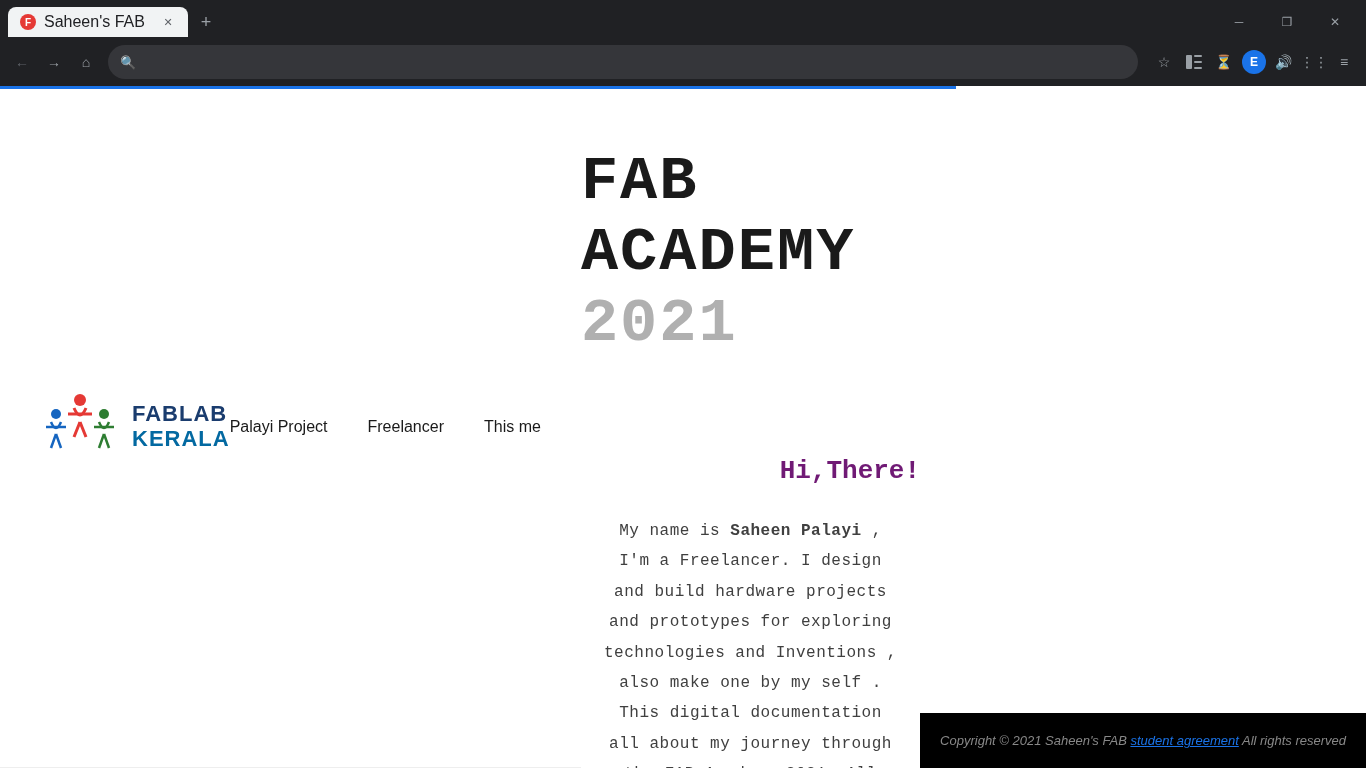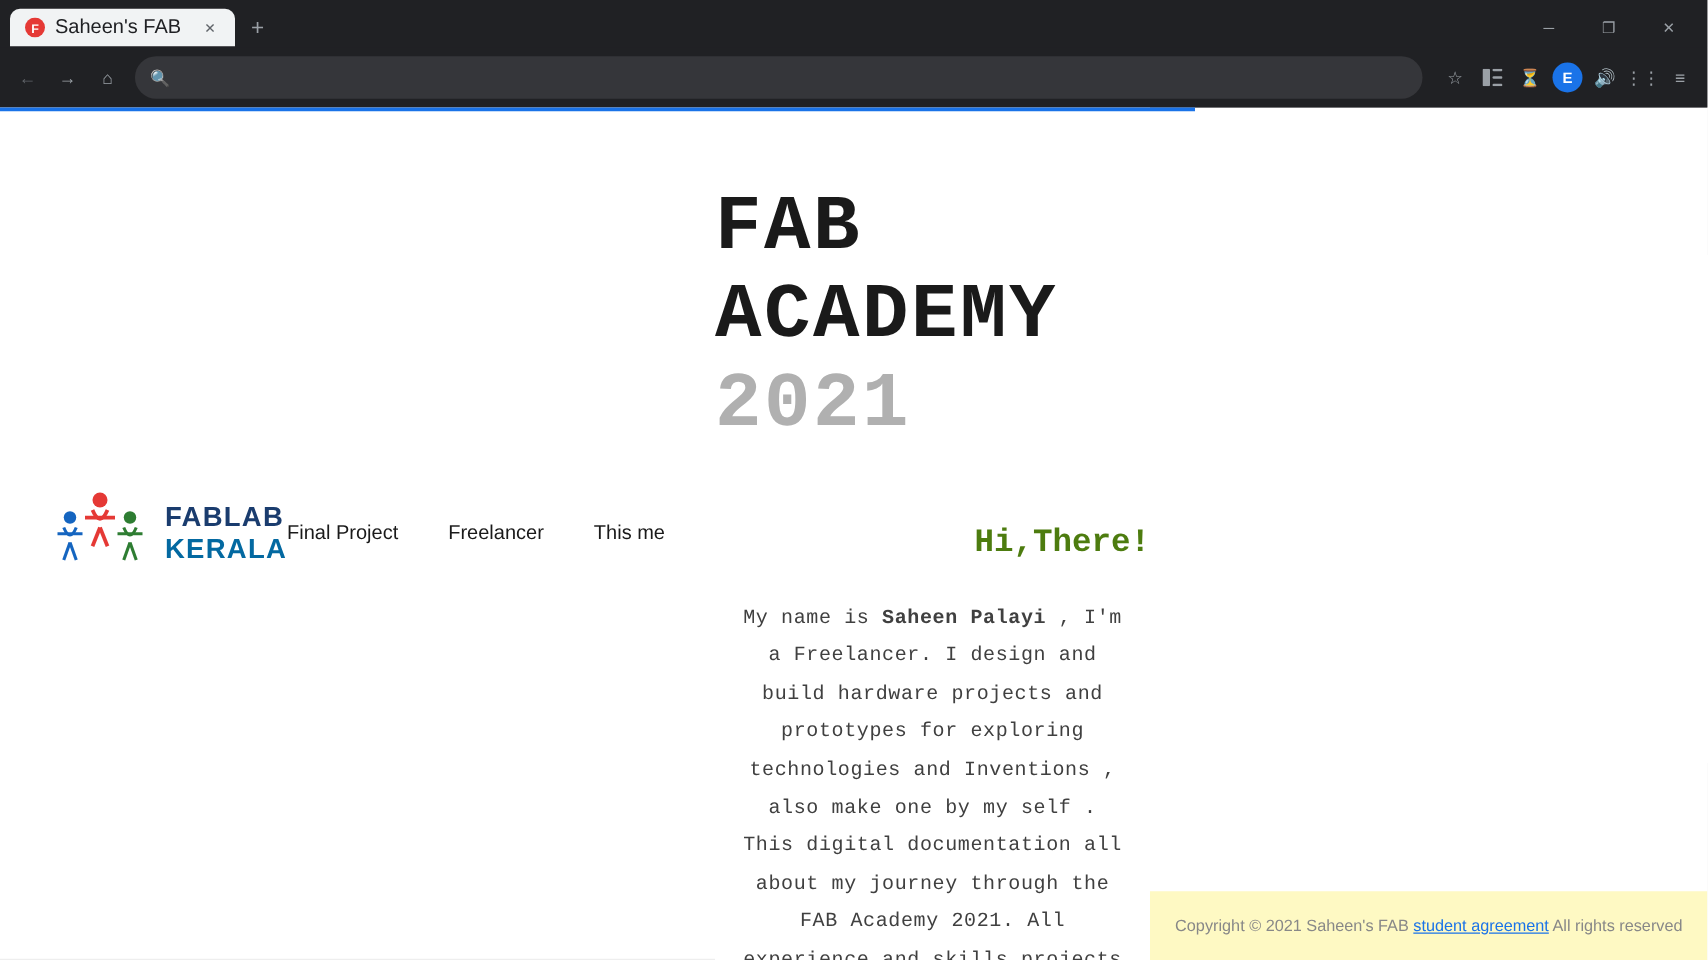--- a/index.html
+++ b/index.html
@@ -266,22 +266,23 @@
     }
 
     .hero-title .year {
       color: #b0b0b0;
       font-weight: 900;
     }
 
     .hero-greeting {
       font-size: 26px;
       font-weight: bold;
-      color: #4d7c0f;
+      color: #701a75;
       margin-bottom: 30px;
+      margin-top: 37px;
     }
 
     .hero-desc {
       max-width: 950px;
       text-align: center;
       font-size: 16px;
       color: #404040;
       line-height: 1.9;
       letter-spacing: 0.5px;
       padding: 0 20px;
@@ -290,22 +291,23 @@
     .hero-desc strong {
       font-weight: bold;
     }
 
     
     .site-footer {
       text-align: right;
       padding: 20px;
       font-size: 13px;
       color: #888;
-      background: #fef9c3;
+      background: #000000;
       margin-top: auto;
+      font-style: italic;
     }
 
     .site-footer a {
       color: #1a73e8;
       text-decoration: underline;
     }
 
     
     .loading-bar {
       height: 3px;
@@ -409,21 +411,21 @@
         <line x1="64" y1="42" x2="59" y2="56" stroke="#2e7d32" stroke-width="2.5"></line>
         <line x1="64" y1="42" x2="69" y2="56" stroke="#2e7d32" stroke-width="2.5"></line>
       </svg>
       <div class="logo-text">
         <span class="logo-fablab">FABLAB</span>
         <span class="logo-kerala">KERALA</span>
       </div>
     </div>
 
     <div class="nav-links">
-      <a class="nav-link">Final Project</a>
+      <a class="nav-link">Palayi Project</a>
       <a class="nav-link">Freelancer</a>
       <a class="nav-link">This me</a>
     </div>
   </nav>
 
   <div class="hero">
     <h1 class="hero-title">
       <span>FAB ACADEMY </span><span class="year">2021</span>
     </h1>
 

